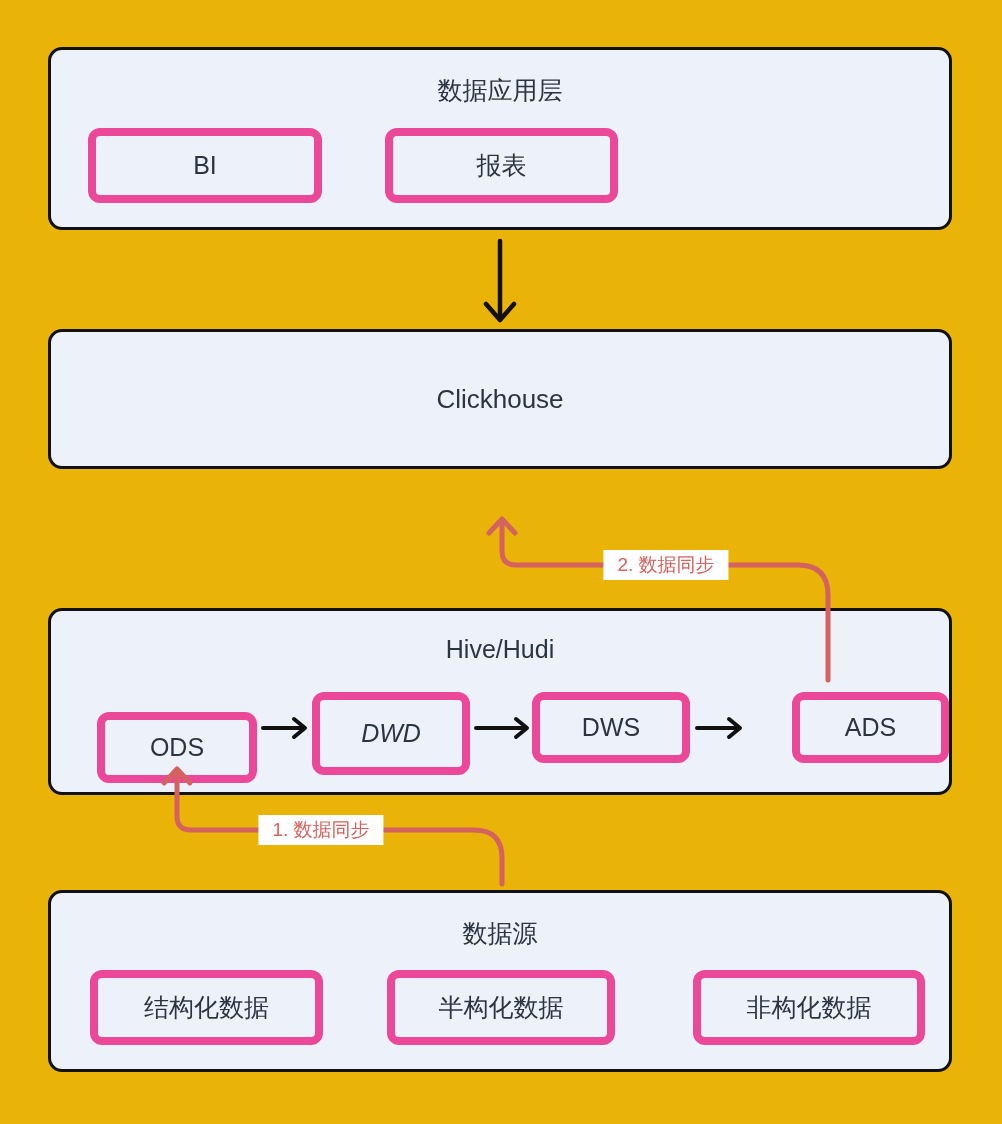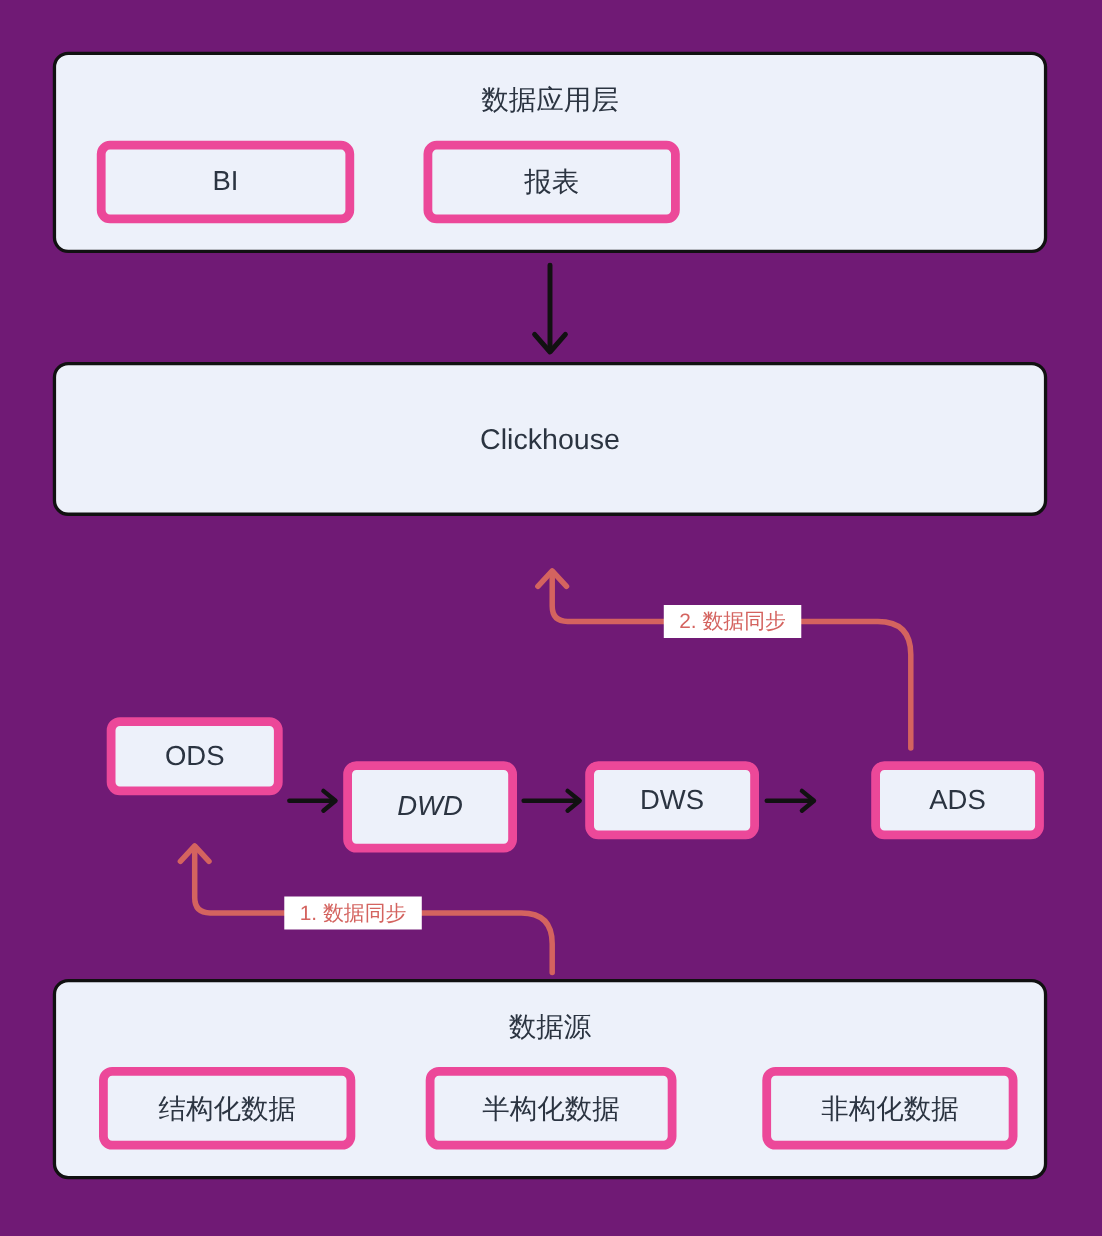--- a/index.html
+++ b/index.html
@@ -1,17 +1,17 @@
 <!DOCTYPE html>
 <html><head>
 <meta charset="utf-8">
 <style>
   html,body{margin:0;padding:0;background:#ffffff;}
   body{font-family:"Liberation Sans","DejaVu Sans",sans-serif;}
-  .canvas{position:relative;width:1002px;height:1124px;background:#701a75;overflow:hidden;}
+  .canvas{position:relative;width:1002px;height:1124px;background:#eab308;overflow:hidden;}
 
   
   .layer-box{
     position:absolute;
     background:#edf1fa;
     border:3px solid #111111;
     border-radius:14px;
     box-sizing:border-box;
   }
   .layer-title{
@@ -32,21 +32,21 @@
     background:#edf1fa;
     border:8px solid #ec4899;
     border-radius:12px;
     box-sizing:border-box;
     display:flex;align-items:center;justify-content:center;
     font-size:25px;color:#2b3441;
   }
   .n-bi{left:88px;top:128px;width:234px;height:75px;}
   .n-report{left:385px;top:128px;width:233px;height:75px;}
   .n-query{left:690px;top:128px;width:233px;height:75px;}
-  .n-ods{left:97px;top:652px;width:160px;height:71px;border-radius:12px;}
+  .n-ods{left:97px;top:712px;width:160px;height:71px;border-radius:12px;}
   .n-dwd{left:312px;top:692px;width:158px;height:83px;font-style:italic;}
   .n-dws{left:532px;top:692px;width:158px;height:71px;}
   .n-ads{left:792px;top:692px;width:157px;height:71px;}
   .n-structured{left:90px;top:970px;width:233px;height:75px;}
   .n-semi{left:387px;top:970px;width:228px;height:75px;}
   .n-unstructured{left:693px;top:970px;width:232px;height:75px;}
 
   
   .overlay{position:absolute;left:0;top:0;width:1002px;height:1124px;pointer-events:none;}
   .stroke-black{stroke:#111111;stroke-width:4.5;fill:none;stroke-linecap:round;stroke-linejoin:round;}
@@ -78,20 +78,23 @@
     <span>BI</span>
   </div>
   <div class="node-box n-report">
     <span>报表</span>
   </div>
 
   <div class="layer-box box-clickhouse">
     <span class="center-label">Clickhouse</span>
   </div>
 
+  <div class="layer-box box-hive">
+    <div class="layer-title">Hive/Hudi</div>
+  </div>
   <div class="node-box n-ods">
     <span>ODS</span>
   </div>
   <div class="node-box n-dwd">
     <span>DWD</span>
   </div>
   <div class="node-box n-dws">
     <span>DWS</span>
   </div>
   <div class="node-box n-ads">

